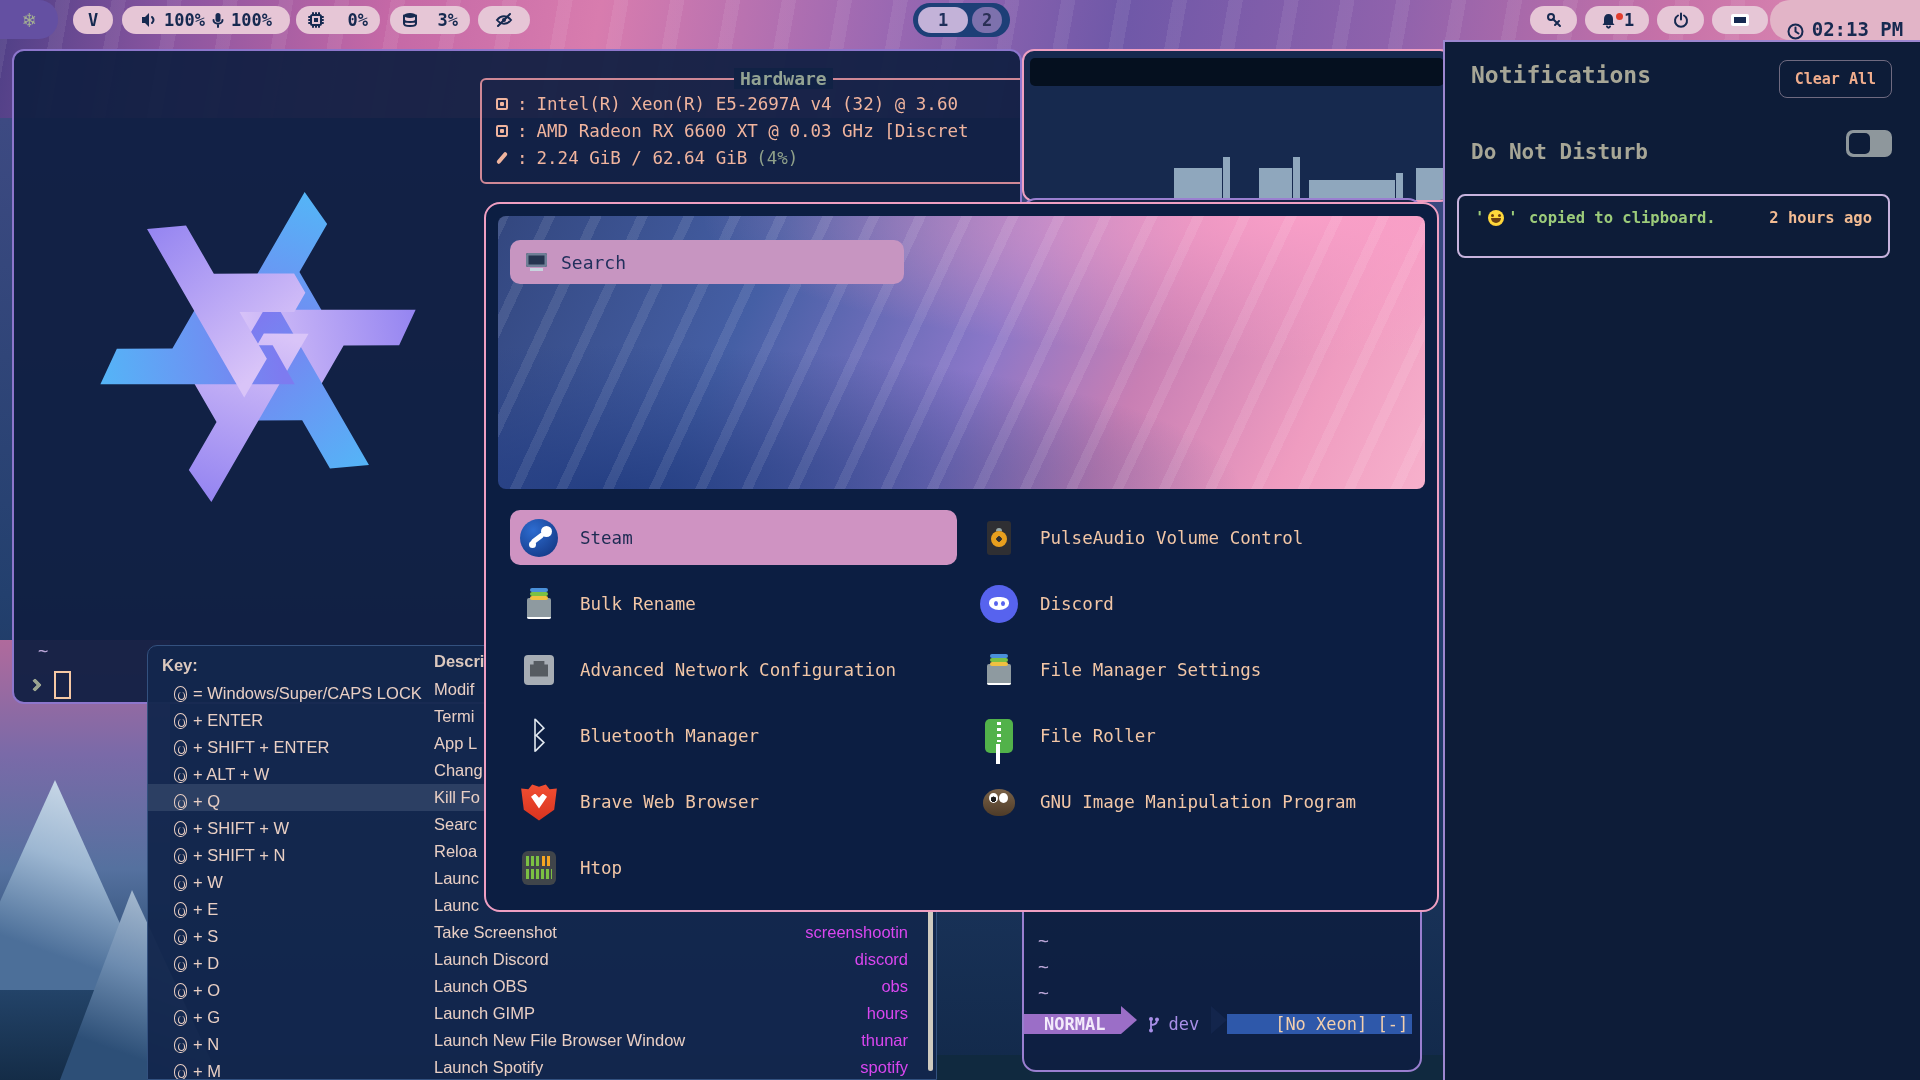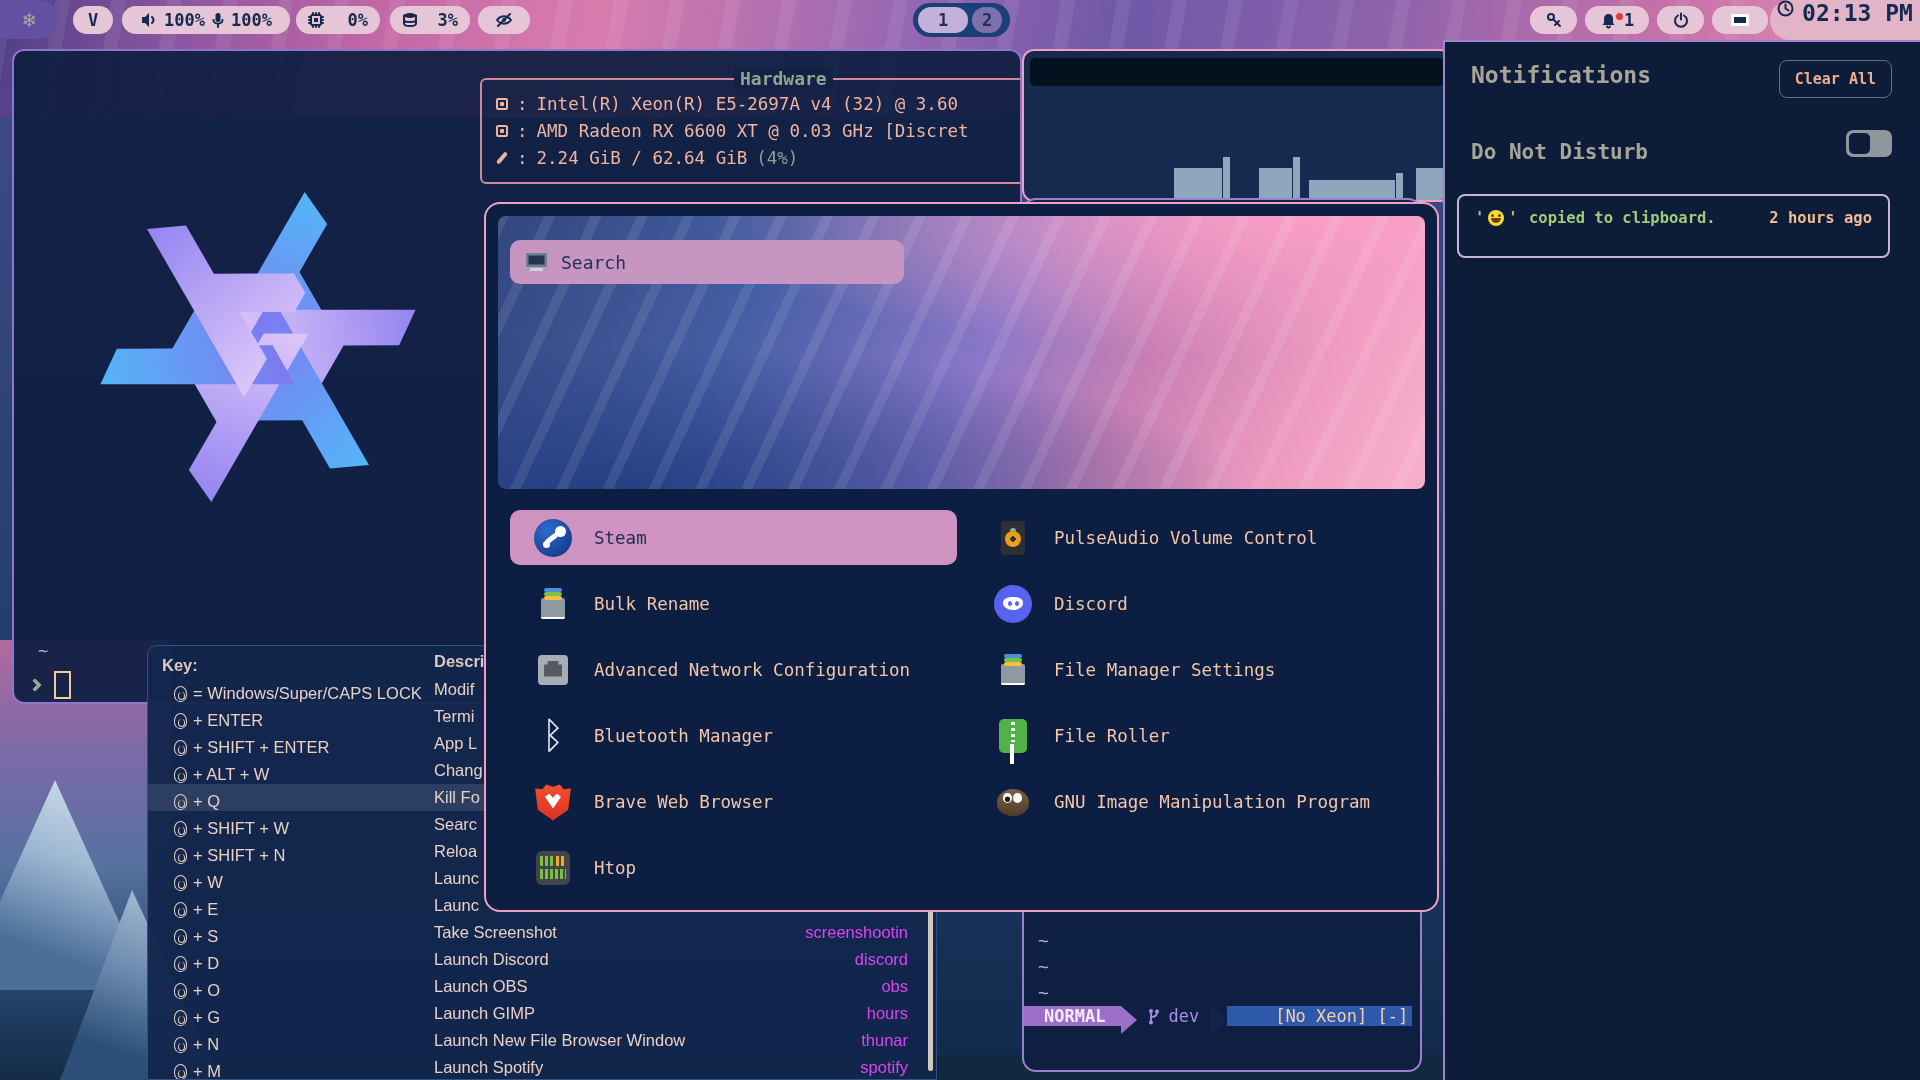--- a/index.html
+++ b/index.html
@@ -30,22 +30,22 @@
     color:#162950; font-weight:bold; font-size:17px; display:flex; align-items:center;
     justify-content:center; gap:7px; padding:0 12px; }
   .pill svg { flex:0 0 auto; }
   .ws-pill { position:absolute; left:913px; top:3px; width:97px; height:34px; background:#1d3f77;
     border-radius:17px; display:flex; align-items:center; gap:4px; padding:0 5px; }
   .ws { height:26px; border-radius:13px; display:flex; align-items:center; justify-content:center;
     font-weight:bold; font-size:17px; width:30px; background:#7d71ad; color:#2a2f55; }
   .ws.active { width:50px; background:#c3b2d8; color:#1f2f5a; }
   .badge-dot { position:absolute; width:7px; height:7px; border-radius:50%; background:#e23c2e; top:7px; left:31px; }
   .clock-blob { position:absolute; right:0; top:0; width:150px; height:40px; background:#e2b4c7;
-    border-radius:22px 0 0 22px; display:flex; align-items:flex-start; justify-content:center; gap:8px;
-    color:#162950; font-weight:bold; font-size:23px; }
+    border-radius:22px 0 0 22px; display:flex; align-items:flex-end; justify-content:center; gap:8px;
+    color:#162950; font-weight:bold; font-size:19px; }
 
   
   .term-window { position:absolute; background:rgba(16,31,66,.94); border:2px solid #8d76cc; border-radius:12px; }
 
   
   #win-fastfetch { left:12px; top:49px; width:1010px; height:655px; z-index:2; overflow:hidden; }
   #nix-logo { position:absolute; left:44px; top:122px; }
   .hw-box { position:absolute; left:466px; top:27px; width:680px; height:106px;
     border:2px solid #cf8896; border-radius:6px; padding:10px 14px 0 14px; }
   .hw-title { position:absolute; top:-12px; left:252px; background:#112245; padding:0 6px;
@@ -82,21 +82,21 @@
   #win-figlet { position:absolute; left:1022px; top:49px; width:430px; height:153px; z-index:4;
     background:#16294e; border:2px solid #ef9fc2; border-radius:12px; overflow:hidden; }
   .figlet-titlebar { position:absolute; left:6px; right:6px; top:7px; height:28px; background:#05101f; border-radius:5px; }
   .px-block { position:absolute; bottom:0; background:#8fa7bd; }
   .px-block::after { content:""; position:absolute; right:-8px; bottom:0; width:7px; height:135%; background:#8fa7bd; }
 
   
   #win-vim { position:absolute; left:1022px; top:198px; width:400px; height:874px; z-index:4;
     background:rgba(15,31,66,.96); border:2px solid #9a7fd0; border-radius:14px; overflow:hidden; }
   .vim-tildes { position:absolute; left:14px; top:728px; color:#b9a5d6; font-size:18px; line-height:26px; }
-  .statusline { position:absolute; left:0; right:8px; bottom:36px; height:28px; display:flex; align-items:flex-start; font-size:17px; }
+  .statusline { position:absolute; left:0; right:8px; bottom:36px; height:28px; display:flex; align-items:flex-end; font-size:17px; }
   .seg-mode { background:#9b6ec7; color:#f3eafb; font-weight:bold; display:flex; align-items:center; padding:0 16px 0 20px; }
   .arrow { width:0; height:0; border-top:14px solid transparent; border-bottom:14px solid transparent; }
   .arrow-mode { border-left:16px solid #9b6ec7; }
   .seg-branch { background:rgba(15,31,66,0); color:#a98fe8; display:flex; align-items:center; gap:7px; padding:0 12px 0 10px; }
   .arrow-branch { border-left:16px solid rgba(22,41,78,0); }
   .seg-file { flex:1; background:#2e58aa; color:#f2cfae; display:flex; align-items:center; padding-left:48px; }
 
   
   #launcher { position:absolute; left:484px; top:202px; width:955px; height:710px; z-index:6;
     background:#0c1e42; border:2px solid #ef9fc2; border-radius:16px; overflow:hidden; }
@@ -114,21 +114,21 @@
   .icon-monitor::before { content:""; position:absolute; left:0; top:0; width:21px; height:14px;
     background:#25344f; border-radius:2px; box-shadow:inset 0 0 0 2.5px #6f7f96; }
   .icon-monitor::after { content:""; position:absolute; left:4px; bottom:0; width:13px; height:3px; background:#c8d4de; }
   .tab-bar { position:absolute; right:24px; top:36px; display:flex; gap:12px; z-index:1; }
   .launcher-tab { height:44px; border-radius:10px; display:flex; align-items:center; gap:9px;
     padding:0 16px; font-size:18px; background:rgba(12,28,62,.92); color:#e8d5e0; }
   .launcher-tab.active { background:#cf9cc6; color:#1c2950; }
   .tab-ic { font-size:16px; }
   .apps-grid { position:absolute; left:24px; top:306px; width:907px; display:grid;
     grid-template-columns:447px 447px; column-gap:13px; grid-auto-rows:55px; row-gap:11px; }
-  .app-item { display:flex; align-items:center; gap:22px; padding:0 24px; border-radius:10px;
+  .app-item { display:flex; align-items:center; gap:22px; padding:0 10px; border-radius:10px;
     color:#f2c6a6; font-size:17.5px; }
   .app-item.selected { background:#cf93c2; color:#1d2b52; }
   .app-icon { width:38px; height:38px; position:relative; flex:0 0 auto; display:flex; align-items:center; justify-content:center; }
 
   
   .ic-steam { border-radius:50%; background:radial-gradient(circle at 35% 30%,#2d6cd0,#173f8f 75%); }
   .ic-steam::before { content:""; position:absolute; left:21px; top:7px; width:11px; height:11px; border-radius:50%;
     background:#fff; box-shadow:-14px 13px 0 -2px #fff; }
   .ic-steam::after { content:""; position:absolute; left:10px; top:17px; width:15px; height:5px; background:#fff;
     border-radius:3px; transform:rotate(-38deg); }

